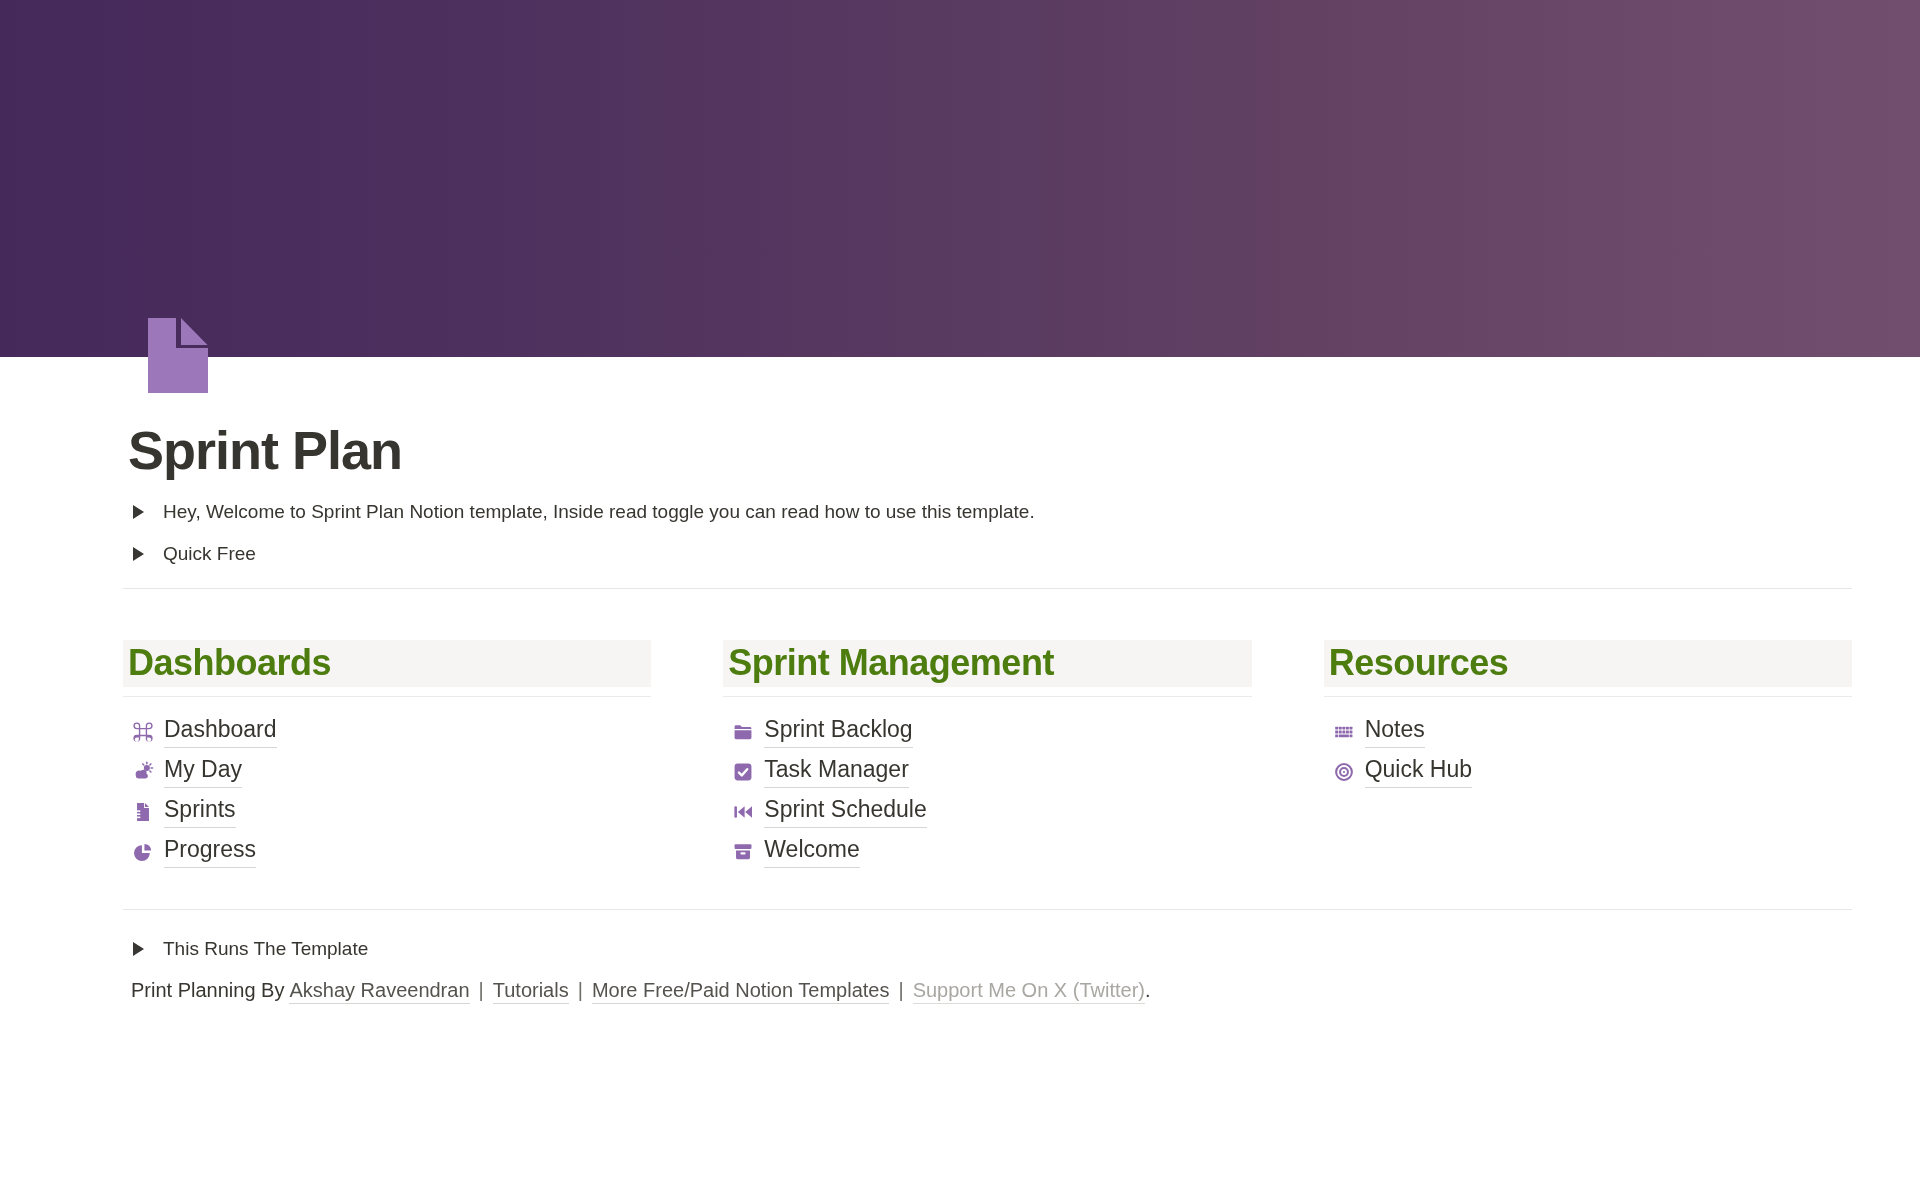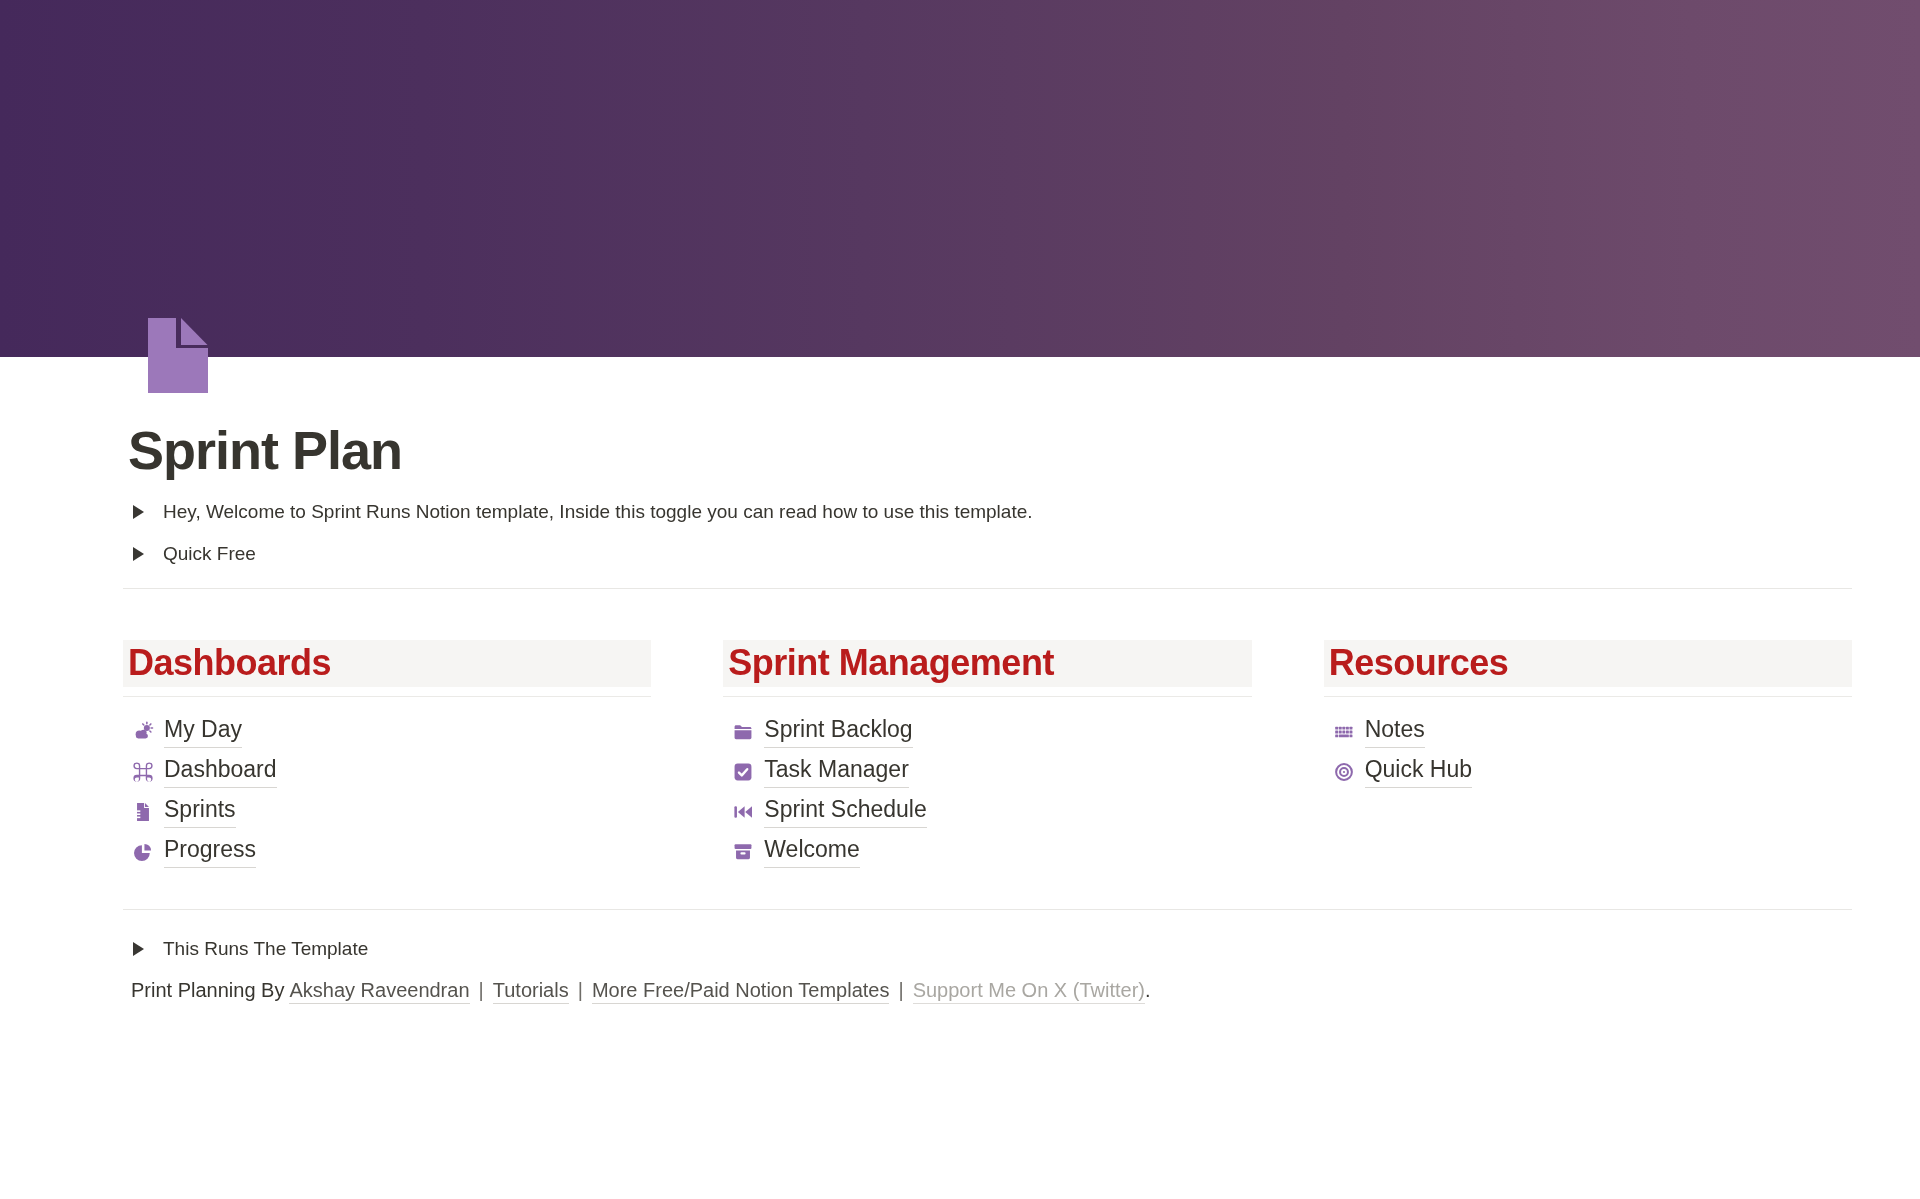--- a/index.html
+++ b/index.html
@@ -22,21 +22,21 @@
          border-bottom:7px solid transparent; flex:0 0 auto; }
   .toggle-label { margin-left:19px; font-size:19px; color:#37352f; }
 
   .divider { height:1px; background:#e8e7e4; border:0; }
   .divider.first { margin-top:13px; }
   .divider.second { margin-top:37px; }
 
   .columns { display:flex; gap:72px; margin-top:51px; align-items:flex-start; }
   .column { flex:1 1 0; min-width:0; }
   .col-heading { background:#f6f5f3; height:47px; display:flex; align-items:center;
-                 padding-left:5px; font-size:36px; font-weight:700; letter-spacing:-0.5px; color:#b91c1c; }
+                 padding-left:5px; font-size:36px; font-weight:700; letter-spacing:-0.5px; color:#4d7c0f; }
   .col-divider { height:1.5px; background:#ebeae7; margin-top:9px; border:0; }
   .link-list { list-style:none; margin-top:15px; }
   .link-row { height:40px; display:flex; align-items:center; }
   .page-link { display:flex; align-items:center; text-decoration:none; color:#37352f; }
   .link-icon { width:24px; height:24px; margin-left:8px; margin-right:9px; flex:0 0 auto;
                color:#8e69ad; display:flex; align-items:center; justify-content:center; }
   .link-icon svg { width:22px; height:22px; display:block; }
   .link-label { font-size:23px; line-height:1.2; padding-bottom:3px;
                 border-bottom:1.5px solid #d8d6d2; }
 
@@ -61,66 +61,66 @@
   </svg>
 </div>
 
 <main class="content">
 
   <h1 class="title">Sprint Plan</h1>
 
   <div class="toggles-top">
     <div class="toggle-row">
       <span class="tri"></span>
-      <span class="toggle-label">Hey, Welcome to Sprint Runs Notion template, Inside this toggle you can read how to use this template.</span>
+      <span class="toggle-label">Hey, Welcome to Sprint Plan Notion template, Inside read toggle you can read how to use this template.</span>
     </div>
     <div class="toggle-row">
       <span class="tri"></span>
       <span class="toggle-label">Quick Free</span>
     </div>
   </div>
 
   <hr class="divider first">
 
   <div class="columns">
 
     <section class="column">
       <div class="col-heading">Dashboards</div>
       <hr class="col-divider">
       <ul class="link-list">
+        <li class="link-row">
+          <a class="page-link">
+            <span class="link-icon">
+              <svg viewBox="0 0 24 24">
+                  <g transform="scale(1.5)">
+                    <path fill-rule="evenodd" fill="currentColor" d="M3.5 2A1.5 1.5 0 0 1 5 3.5V5H3.5a1.5 1.5 0 1 1 0-3M6 5V3.5A2.5 2.5 0 1 0 3.5 6H5v4H3.5A2.5 2.5 0 1 0 6 12.5V11h4v1.5a2.5 2.5 0 1 0 2.5-2.5H11V6h1.5A2.5 2.5 0 1 0 10 3.5V5zm4 1v4H6V6zm1-1V3.5A1.5 1.5 0 1 1 12.5 5zm0 7h1.5a1.5 1.5 0 1 1-1.5 1.5zm-6 0v1.5A1.5 1.5 0 1 1 3.5 12z"></path>
+                  </g>
+                </svg>
+            </span>
+            <span class="link-label">Dashboard</span>
+          </a>
+        </li>
         <li class="link-row">
           <a class="page-link">
             <span class="link-icon">
               <svg viewBox="0 0 24 24">
                 <g stroke="currentColor" stroke-width="1.7" stroke-linecap="round">
                   <line x1="16.2" y1="1.4" x2="16.2" y2="3.0"></line>
                   <line x1="20.6" y1="3.2" x2="19.5" y2="4.3"></line>
                   <line x1="22.4" y1="7.6" x2="20.8" y2="7.6"></line>
                   <line x1="11.8" y1="3.2" x2="12.9" y2="4.3"></line>
                   <line x1="20.6" y1="12.0" x2="19.5" y2="10.9"></line>
                 </g>
                 <circle cx="16.2" cy="7.6" r="3.3" fill="currentColor"></circle>
                 <circle cx="8.0" cy="14.4" r="4.0" fill="currentColor"></circle>
                 <circle cx="12.6" cy="12.9" r="3.4" fill="currentColor"></circle>
                 <rect x="4.2" y="13.8" width="13.2" height="5.2" rx="2.6" fill="currentColor"></rect>
               </svg>
             </span>
             <span class="link-label">My Day</span>
-          </a>
-        </li>
-        <li class="link-row">
-          <a class="page-link">
-            <span class="link-icon">
-              <svg viewBox="0 0 24 24">
-                  <g transform="scale(1.5)">
-                    <path fill-rule="evenodd" fill="currentColor" d="M3.5 2A1.5 1.5 0 0 1 5 3.5V5H3.5a1.5 1.5 0 1 1 0-3M6 5V3.5A2.5 2.5 0 1 0 3.5 6H5v4H3.5A2.5 2.5 0 1 0 6 12.5V11h4v1.5a2.5 2.5 0 1 0 2.5-2.5H11V6h1.5A2.5 2.5 0 1 0 10 3.5V5zm4 1v4H6V6zm1-1V3.5A1.5 1.5 0 1 1 12.5 5zm0 7h1.5a1.5 1.5 0 1 1-1.5 1.5zm-6 0v1.5A1.5 1.5 0 1 1 3.5 12z"></path>
-                  </g>
-                </svg>
-            </span>
-            <span class="link-label">Dashboard</span>
           </a>
         </li>
         <li class="link-row">
           <a class="page-link">
             <span class="link-icon">
               <svg viewBox="0 0 24 24">
                 <path d="M5.5 2.2 H13.2 V7.6 H18.5 V21.8 H5.5 Z" fill="currentColor"></path>
                 <path d="M14.2 2.2 L18.5 6.6 H14.2 Z" fill="currentColor"></path>
                 <g fill="#ffffff">
                   <rect x="5.5" y="10.2" width="3.6" height="1.7"></rect>

